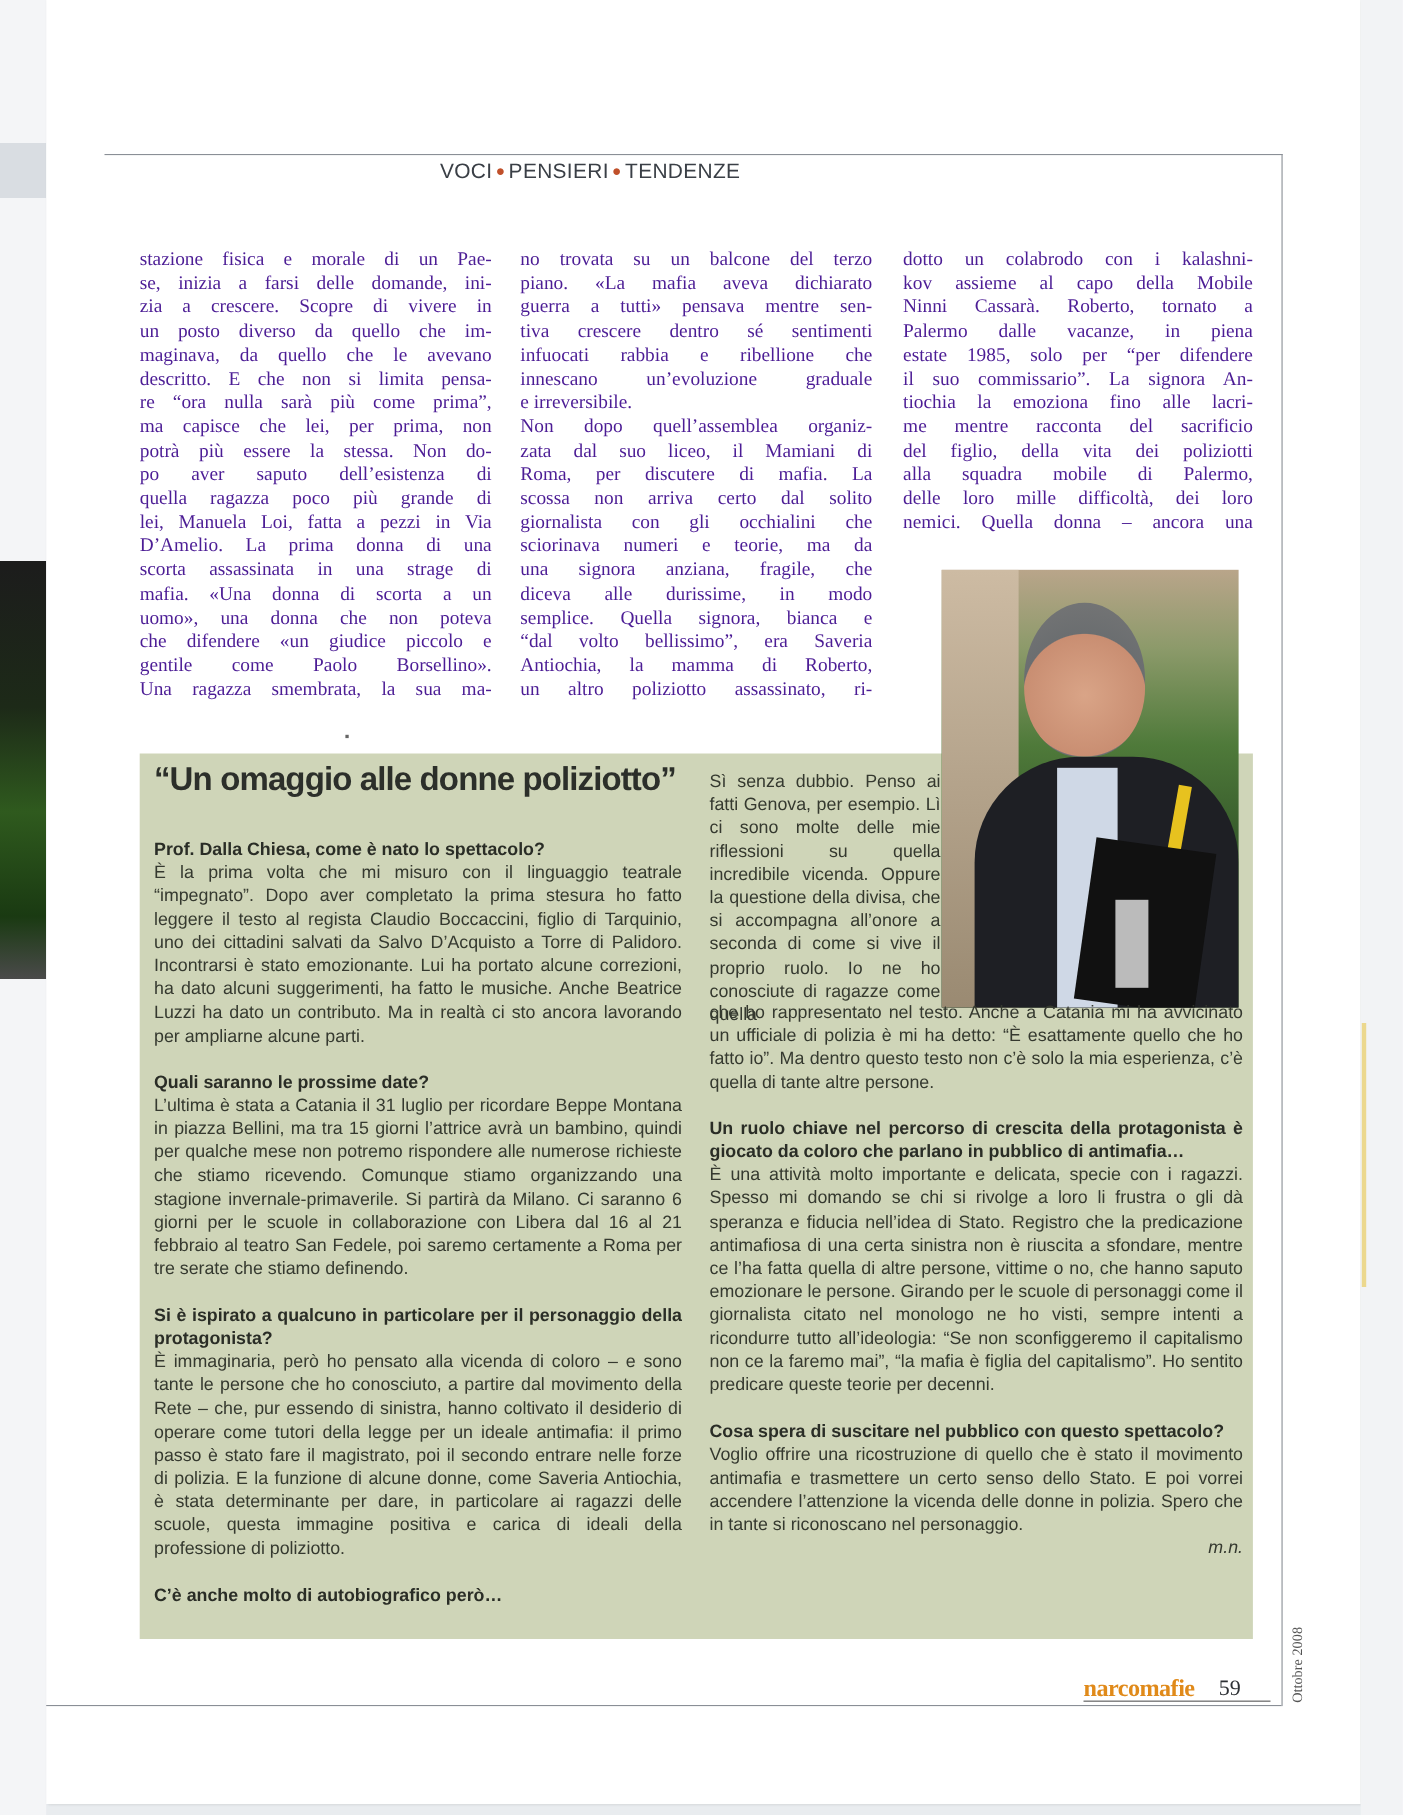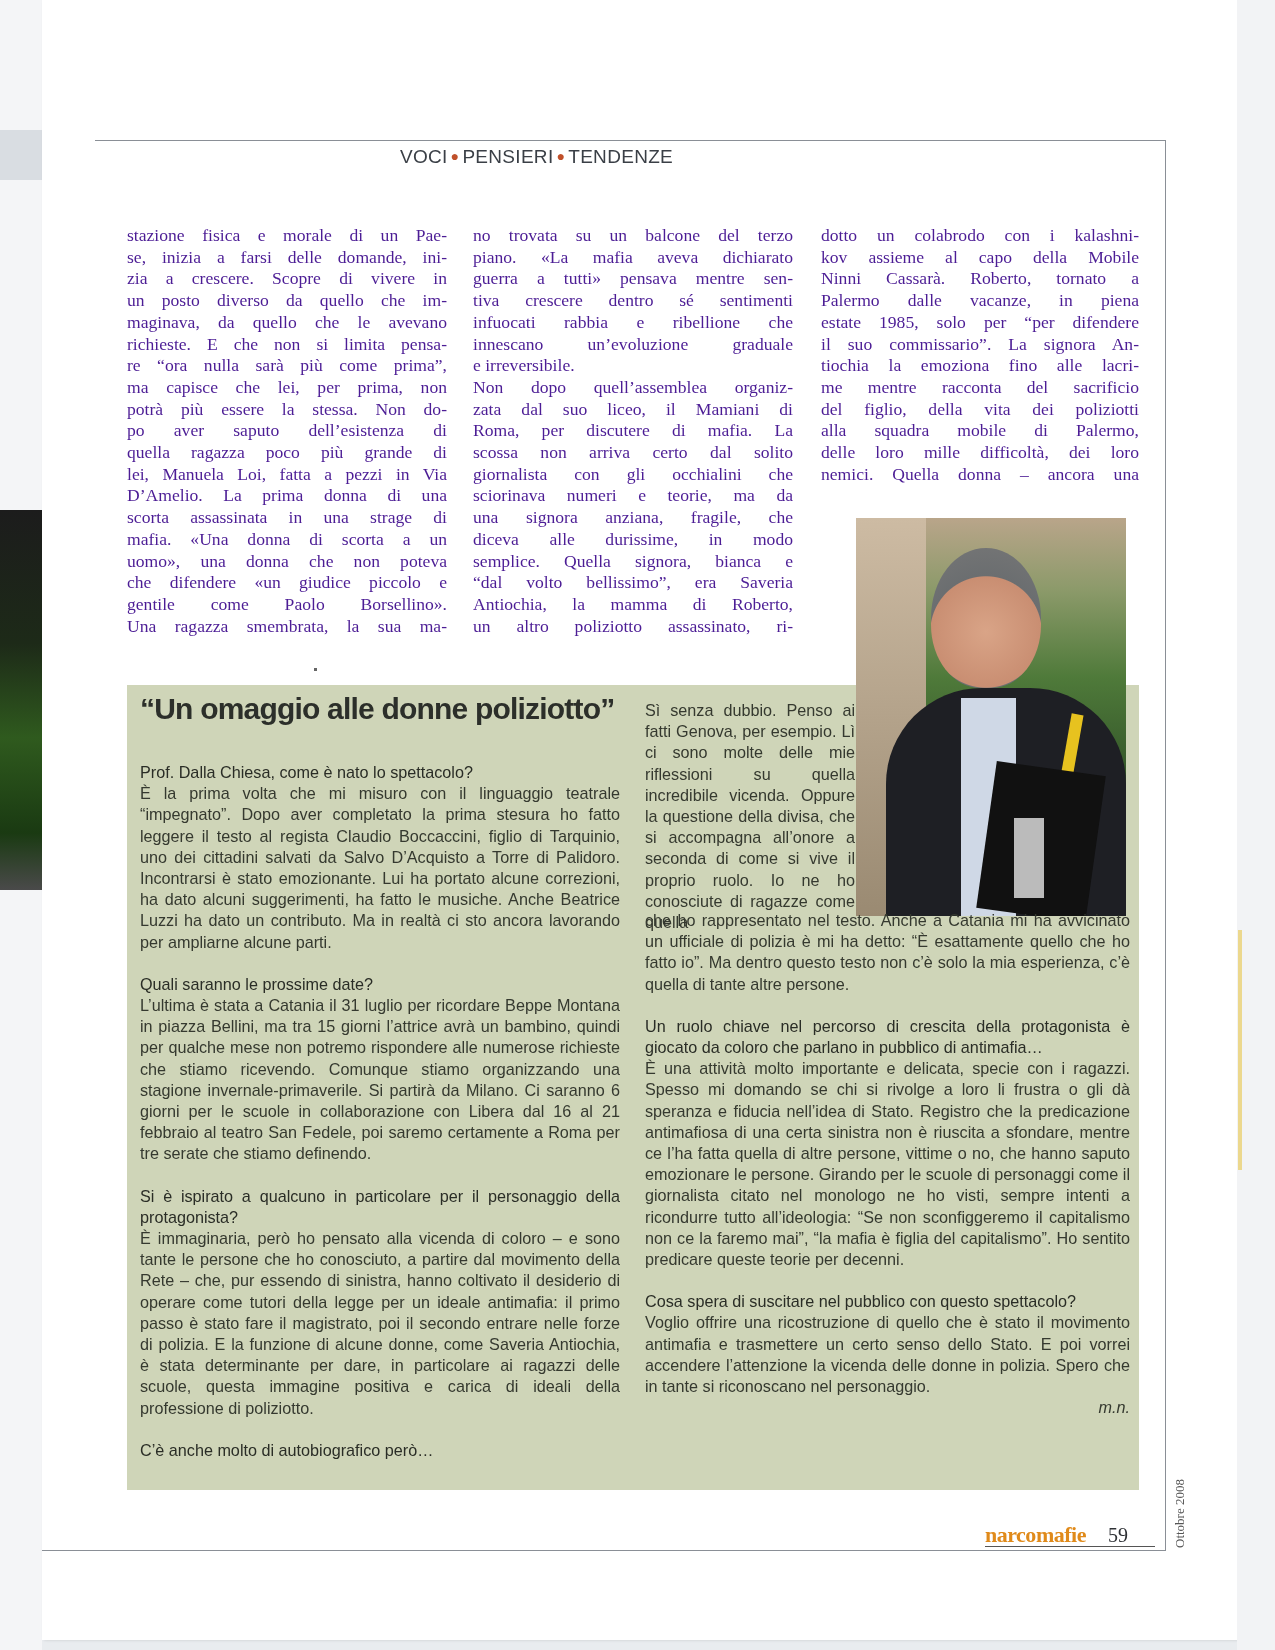--- a/index.html
+++ b/index.html
@@ -63,21 +63,21 @@
   .box-title {
     position: absolute; left: 140px; top: 692px; font-family: "Liberation Sans", sans-serif;
     font-weight: bold; font-size: 30px; color: #2c2f2a; letter-spacing: -0.8px;
   }
   .qa {
     position: absolute; font-family: "Liberation Sans", sans-serif;
     font-size: 16.2px; line-height: 21.2px; color: #35392f;
     text-align: justify;
   }
   .qa p { margin: 0; }
-  .qa .q { font-weight: normal; color: #2a2d26; }
+  .qa .q { font-weight: bold; color: #2a2d26; }
   .qa .gap { height: 21px; }
   .qa-left { left: 140px; top: 762px; width: 480px; }
   .qa-right-top { left: 645px; top: 700px; width: 210px; }
   .qa-right { left: 645px; top: 910px; width: 485px; }
   .qa-right .sig { text-align: right; font-style: italic; }
 
   .footer-line { position: absolute; left: 985px; top: 1546px; width: 170px; border-top: 1px solid #555; }
   .footer-brand {
     position: absolute; left: 985px; top: 1522px; font-family: "Liberation Serif", serif;
     font-weight: bold; font-size: 22px; letter-spacing: -0.5px;
@@ -106,21 +106,21 @@
 <div class="section-head">
   <span>VOCI</span><span class="dot">●</span><span>PENSIERI</span><span class="dot">●</span><span>TENDENZE</span>
 </div>
 
 <div class="col col1">
     <p>stazione fisica e morale di un Pae-</p>
     <p>se, inizia a farsi delle domande, ini-</p>
     <p>zia a crescere. Scopre di vivere in</p>
     <p>un posto diverso da quello che im-</p>
     <p>maginava, da quello che le avevano</p>
-    <p>richieste. E che non si limita pensa-</p>
+    <p>descritto. E che non si limita pensa-</p>
     <p>re “ora nulla sarà più come prima”,</p>
     <p>ma capisce che lei, per prima, non</p>
     <p>potrà più essere la stessa. Non do-</p>
     <p>po aver saputo dell’esistenza di</p>
     <p>quella ragazza poco più grande di</p>
     <p>lei, Manuela Loi, fatta a pezzi in Via</p>
     <p>D’Amelio. La prima donna di una</p>
     <p>scorta assassinata in una strage di</p>
     <p>mafia. «Una donna di scorta a un</p>
     <p>uomo», una donna che non poteva</p>

